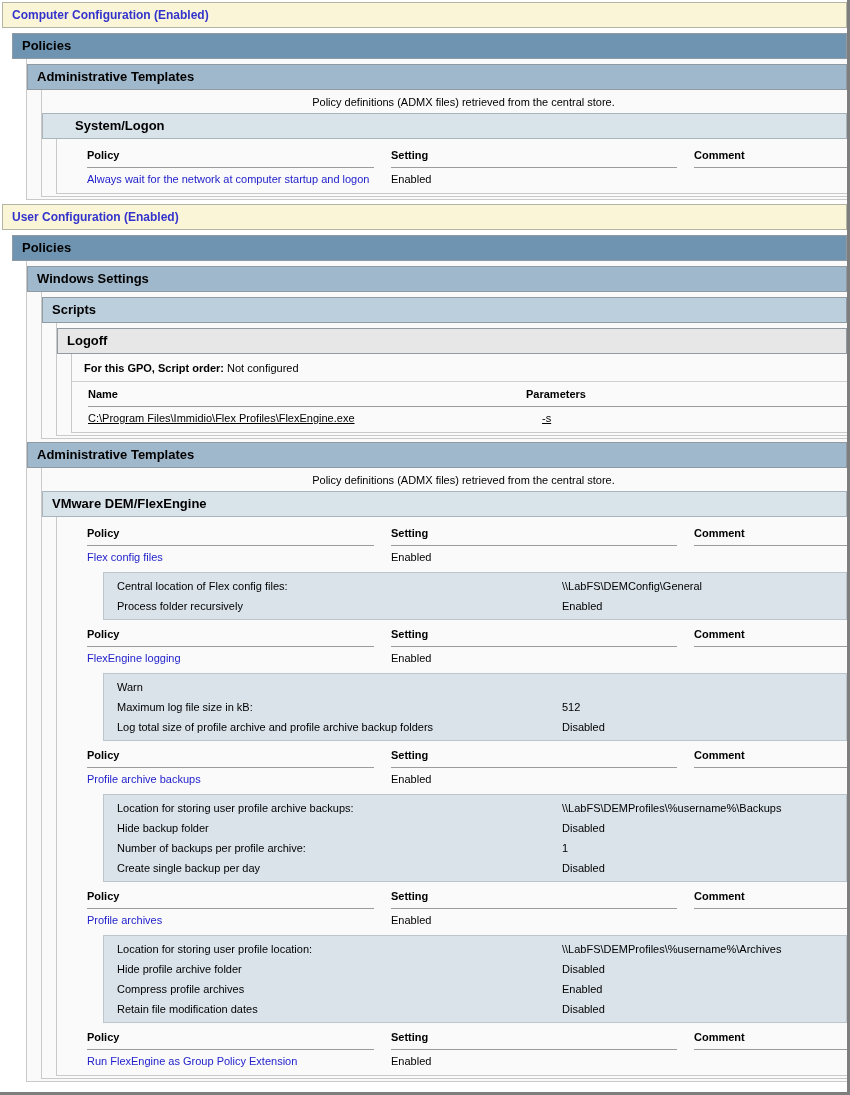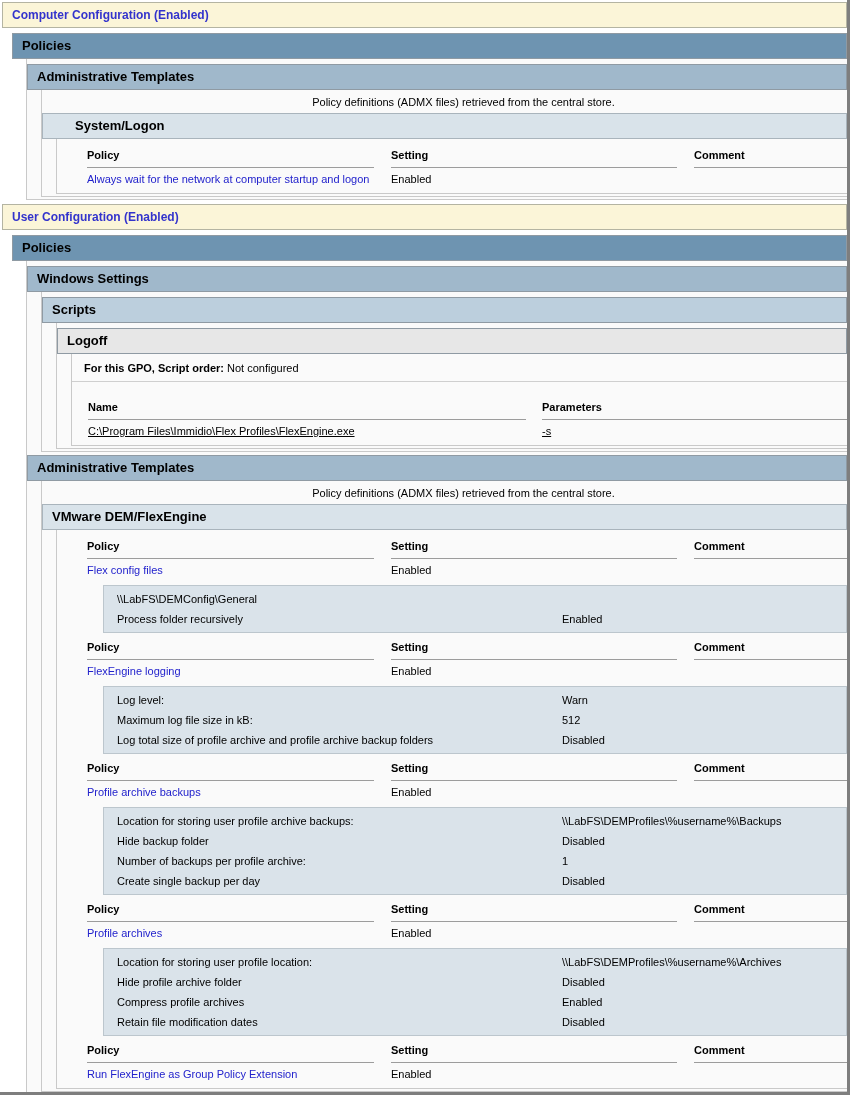--- a/index.html
+++ b/index.html
@@ -51,22 +51,22 @@
     border-bottom:1px solid #9c9c9c;
   }
   .prow {
     display:grid; grid-template-columns:287px 286px 1fr; column-gap:17px;
     padding:4px 0 4px 0; line-height:15px;
   }
   .plink { color:#2222CC; text-decoration:none; cursor:pointer; }
   
   .stablewrap { margin-left:16px; }
   .stable-header {
-    display:grid; grid-template-columns:438px 1fr; column-gap:16px;
-    margin-top:18px;
+    display:grid; grid-template-columns:438px 1fr; 
+    margin-top:5px;
   }
   .stable-header > div {
     font-weight:bold; line-height:15px; padding-bottom:4px;
     border-bottom:1px solid #9c9c9c;
   }
   .srow {
     display:grid; grid-template-columns:438px 1fr; column-gap:16px;
     padding:4px 0 4px 0; line-height:15px;text-decoration:underline;
   }
   .gpoline {
@@ -172,41 +172,41 @@
               <div>Setting</div>
               <div>Comment</div>
             </div>
             <div class="prow">
               <div><span class="plink">Flex config files</span></div>
               <div>Enabled</div>
               <div></div>
             </div>
             <div class="detail-box">
               <div class="detail-row">
+                <div>Central location of Flex config files:</div>
                 <div>\\LabFS\DEMConfig\General</div>
               </div>
               <div class="detail-row">
                 <div>Process folder recursively</div>
                 <div>Enabled</div>
               </div>
             </div>
 
             <div class="ptable-header">
               <div>Policy</div>
               <div>Setting</div>
               <div>Comment</div>
             </div>
             <div class="prow">
               <div><span class="plink">FlexEngine logging</span></div>
               <div>Enabled</div>
               <div></div>
             </div>
             <div class="detail-box">
               <div class="detail-row">
-                <div>Log level:</div>
                 <div>Warn</div>
               </div>
               <div class="detail-row">
                 <div>Maximum log file size in kB:</div>
                 <div>512</div>
               </div>
               <div class="detail-row">
                 <div>Log total size of profile archive and profile archive backup folders</div>
                 <div>Disabled</div>
               </div>

